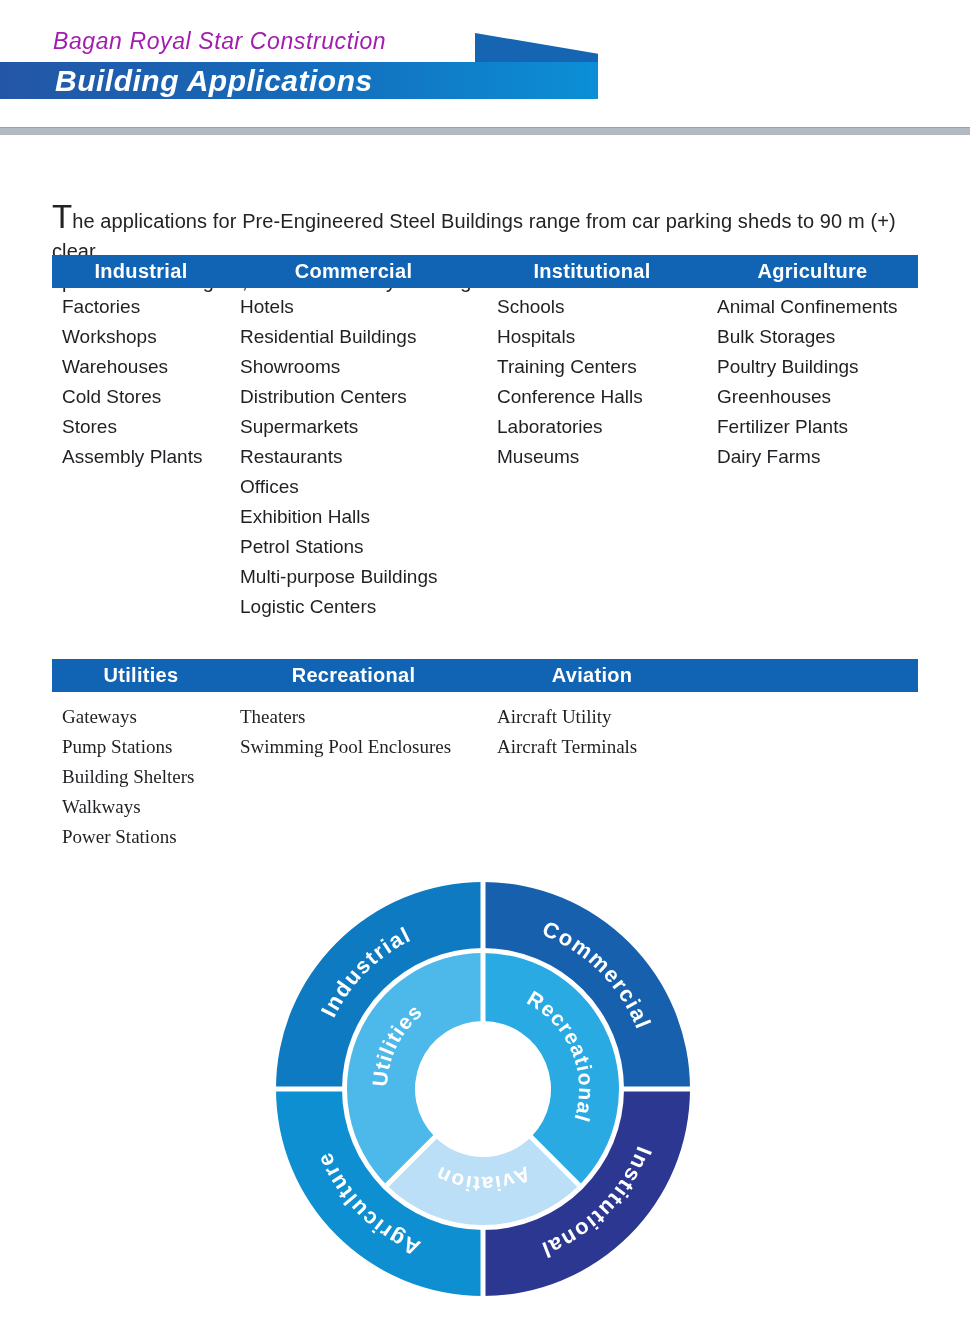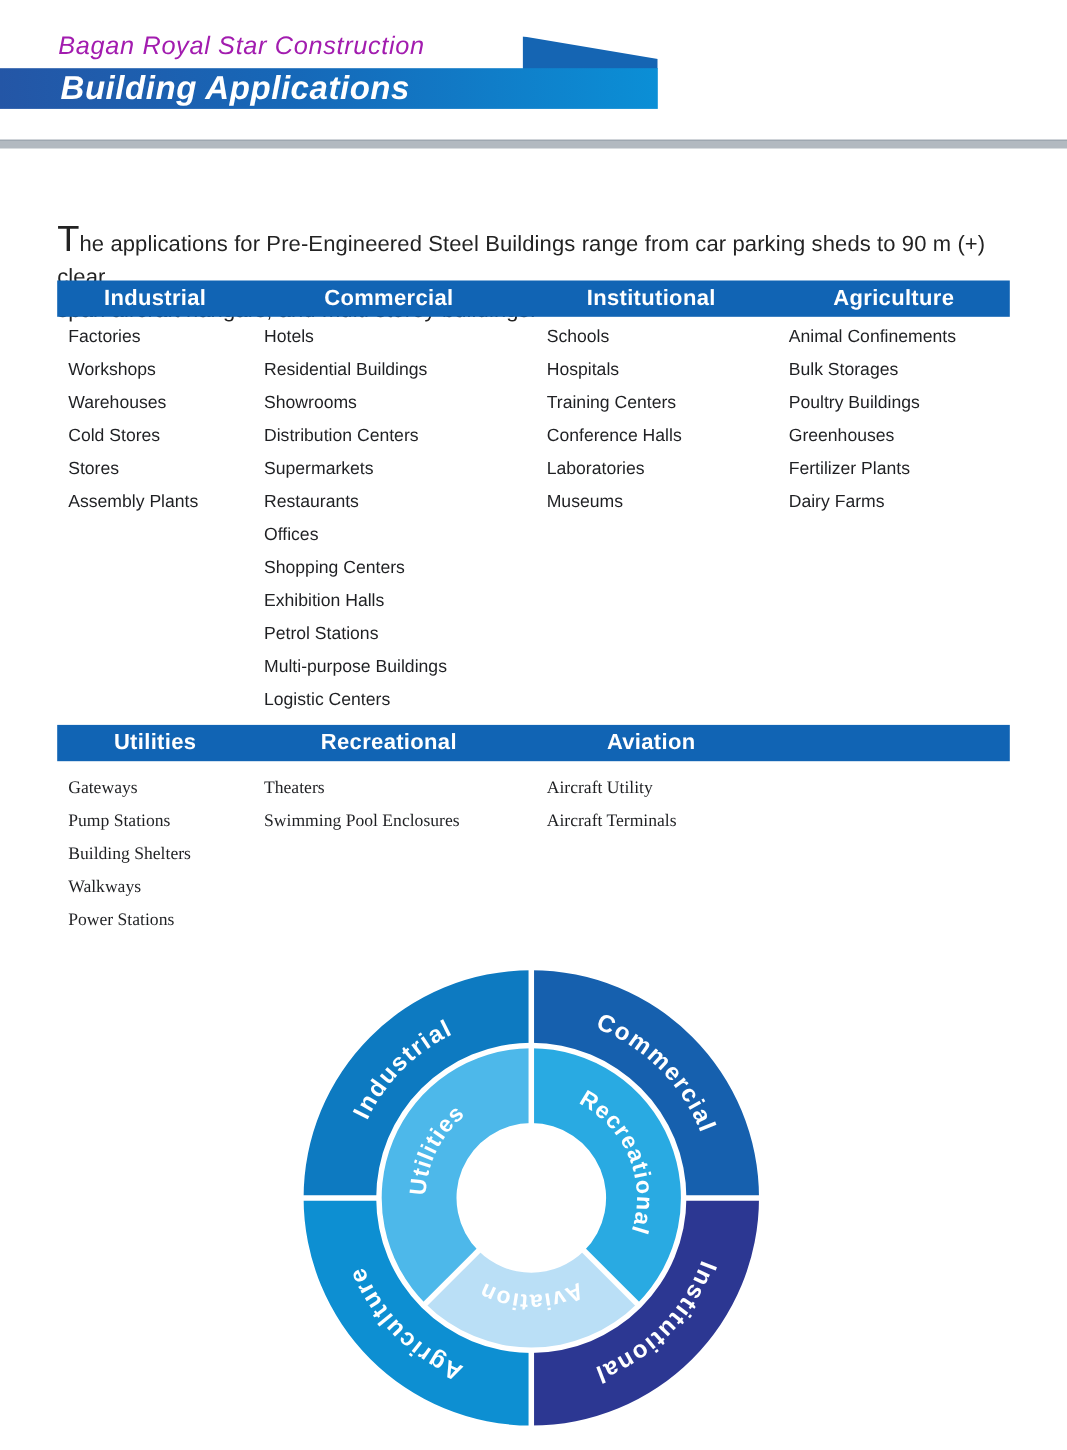--- a/index.html
+++ b/index.html
@@ -38,21 +38,21 @@
   .intro .lead{font-size:33px;}
   
   .tbar{
     position:absolute;left:52px;width:866px;height:33px;background:#1164b4;
     display:grid;grid-template-columns:178px 247px 230px 211px;align-items:center;
   }
   .tbar .hcell{text-align:center;color:#ffffff;font-weight:bold;font-size:20px;letter-spacing:0.3px;}
   .tbody{
     position:absolute;left:52px;width:866px;
     display:grid;grid-template-columns:178px 247px 230px 211px;
-    font-size:16px;line-height:30px;color:#1f2023;
+    font-size:19px;line-height:30px;color:#1f2023;
   }
   .tcol{padding-left:10px;}
   .tcol.c3{padding-left:20px;}
   .t1bar{top:255px;} .t1body{top:292px;}
   .t2bar{top:659px;} .t2body{top:702px;font-family:Liberation Serif, serif;}
   
   .donut{position:absolute;left:263px;top:869px;}
   .donut-label{fill:#ffffff;font-family:"Liberation Sans",sans-serif;
     font-weight:bold;font-size:22px;letter-spacing:1.5px;}
   .donut-label.inner{font-size:21px;letter-spacing:1px;}
@@ -91,21 +91,20 @@
       <div>Assembly Plants</div>
     </div>
     <div class="tcol">
       <div>Hotels</div>
       <div>Residential Buildings</div>
       <div>Showrooms</div>
       <div>Distribution Centers</div>
       <div>Supermarkets</div>
       <div>Restaurants</div>
       <div>Offices</div>
-      <div>Shopping Centers</div>
       <div>Exhibition Halls</div>
       <div>Petrol Stations</div>
       <div>Multi-purpose Buildings</div>
       <div>Logistic Centers</div>
     </div>
     <div class="tcol c3">
       <div>Schools</div>
       <div>Hospitals</div>
       <div>Training Centers</div>
       <div>Conference Halls</div>

